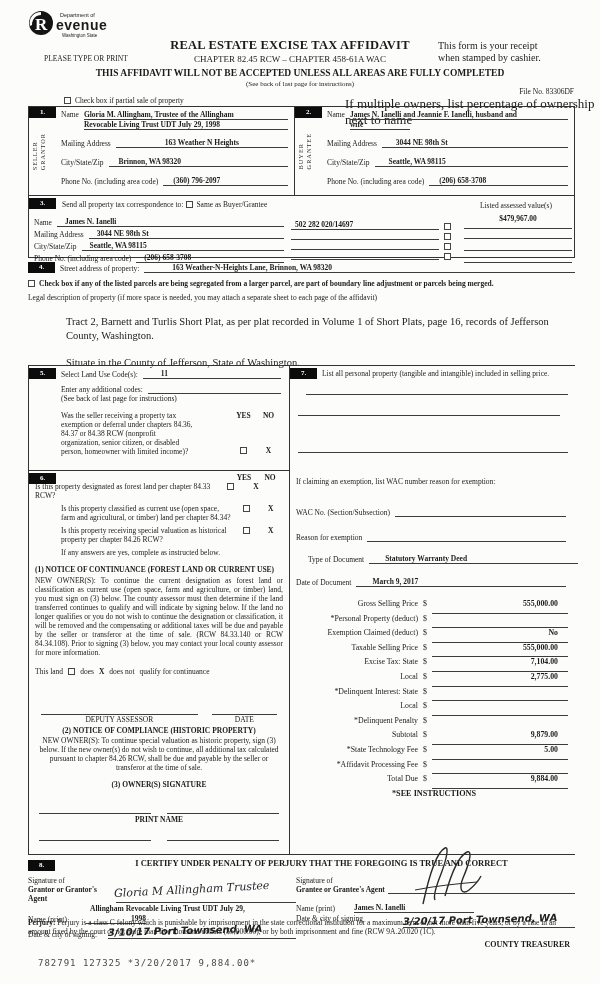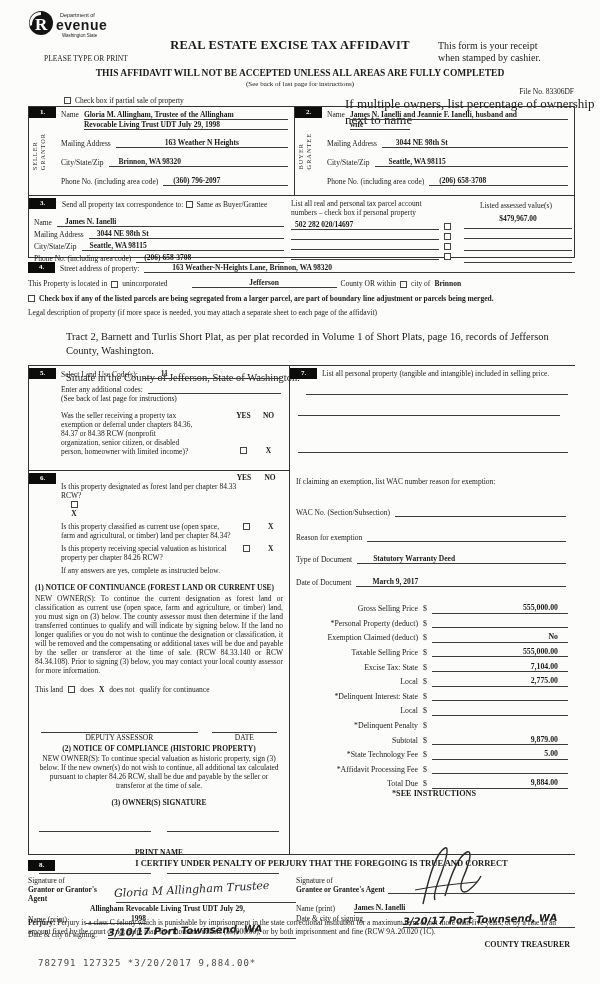--- a/index.html
+++ b/index.html
@@ -15,21 +15,21 @@
           width:27px;height:11px;line-height:11px;text-align:center;}
   .frow{display:flex;align-items:flex-end;}
   .frow .lbl{white-space:nowrap;margin-right:5px;}
   .frow .ul{flex:1;font-weight:bold;}
   .side{position:absolute;left:2px;display:flex;gap:0px;}
   .side span{writing-mode:vertical-rl;transform:rotate(180deg);font-size:6.3px;letter-spacing:1px;color:#2a2a2a;}
   .party{position:relative;height:100%;padding:3px 6px 2px 32px;}
   .qgrid{display:flex;align-items:flex-start;margin-bottom:4px;}
   .qtxt{width:182px;}
   .qyes,.qno{width:26px;text-align:center;font-weight:bold;}
-  .mrow{display:flex;align-items:flex-end;height:14.6px;}
+  .mrow{display:flex;height:14.6px;}
   .mlab{width:122px;text-align:right;white-space:nowrap;font-size:7.8px;}
   .mcur{width:14px;padding-left:5px;font-size:7.8px;}
   .mval{flex:1;border-bottom:1px solid #3c3c3c;text-align:right;font-weight:bold;padding-right:10px;font-size:7.8px;}
   .noline .mval{border-bottom:none;}
   .script{font-family:"DejaVu Serif",serif;font-style:italic;font-size:11px;color:#26262e;
           transform:rotate(-3deg);display:inline-block;white-space:nowrap;}
   .hand{font-family:"DejaVu Sans",sans-serif;font-style:italic;font-weight:bold;font-size:10px;
         color:#222;transform:rotate(-1.5deg);display:inline-block;white-space:nowrap;}
   .logo{display:flex;align-items:flex-start;}
   .logo-txt{display:flex;flex-direction:column;margin-left:-4px;margin-top:2px;}
@@ -51,20 +51,21 @@
       </svg>
       <div class="logo-txt">
         <span class="logo-dept">Department of</span>
         <span class="logo-rev">evenue</span>
         <span class="logo-state">Washington State</span>
       </div>
     </div>
   </div>
   <div class="abs" style="left:44px;top:54px;font-size:7.5px;">PLEASE TYPE OR PRINT</div>
   <div class="abs ctr b" style="left:140px;top:38px;width:300px;font-size:12.5px;letter-spacing:.2px;">REAL ESTATE EXCISE TAX AFFIDAVIT</div>
+  <div class="abs ctr" style="left:140px;top:54px;width:300px;font-size:9px;">CHAPTER 82.45 RCW – CHAPTER 458-61A WAC</div>
   <div class="abs" style="left:438px;top:40px;font-size:10px;">
     <div>This form is your receipt</div>
     <div>when stamped by cashier.</div>
   </div>
   <div class="abs ctr b" style="left:0;top:68px;width:600px;font-size:9.5px;">THIS AFFIDAVIT WILL NOT BE ACCEPTED UNLESS ALL AREAS ARE FULLY COMPLETED</div>
   <div class="abs ctr" style="left:0;top:80px;width:600px;font-size:7px;">(See back of last page for instructions)</div>
   <div class="abs" style="right:26px;top:87px;font-size:7.5px;">File No. 83306DF</div>
   <div class="abs" style="left:64px;top:96px;display:flex;align-items:center;gap:4px;">
     <span class="cb"></span>
     <span>Check box if partial sale of property</span>
@@ -126,21 +127,20 @@
     </div>
   </div>
 
   <div class="abs" style="left:28px;top:196px;width:547px;height:62px;border:1px solid #333;border-top:none;">
     <div class="numbox" style="left:0;top:2px;">3.</div>
     <div class="abs" style="left:33px;top:4px;width:225px;display:flex;align-items:center;gap:3px;">
       <span>Send all property tax correspondence to:</span>
       <span class="cb"></span>
       <span>Same as Buyer/Grantee</span>
     </div>
-    <div class="abs" style="left:262px;top:3px;width:152px;">List all real and personal tax parcel account numbers – check box if personal property</div>
     <div class="abs ctr" style="left:428px;top:5px;width:118px;">Listed assessed value(s)</div>
 
     <div class="abs" style="left:5px;top:21px;width:250px;">
       <div class="frow">
           <span class="lbl">Name</span>
         <span class="ul b" style="padding-left:8px;">James N. Ianelli</span>
         </div>
       <div class="frow" style="margin-top:2px;">
           <span class="lbl">Mailing Address</span>
         <span class="ul b" style="padding-left:8px;">3044 NE 98th St</span>
@@ -180,30 +180,20 @@
       <div class="ul" style="width:100%;height:10px;"></div>
       <div class="ul" style="width:100%;height:10px;"></div>
     </div>
   </div>
 
   <div class="abs" style="left:28px;top:262px;width:547px;">
     <div style="position:relative;display:flex;align-items:flex-end;">
       <div class="numbox" style="position:relative;flex:none;">4.</div>
       <span class="lbl" style="margin:0 5px;">Street address of property:</span>
       <span class="ul b" style="flex:1;padding-left:28px;">163 Weather-N-Heights Lane, Brinnon, WA  98320</span>
-    </div>
-    <div style="display:flex;align-items:flex-end;margin-top:5px;gap:4px;">
-      <span>This Property is located in</span>
-      <span class="cb"></span>
-      <span>unincorporated</span>
-      <span class="ul b ctr" style="width:145px;margin-left:20px;">Jefferson</span>
-      <span>County OR  within</span>
-      <span class="cb"></span>
-      <span>city of</span>
-      <span class="b">Brinnon</span>
     </div>
     <div style="display:flex;align-items:center;margin-top:6px;gap:4px;font-weight:bold;">
       <span class="cb"></span>
       <span>Check box if any of the listed parcels are being segregated from a larger parcel, are part of boundary line adjustment or parcels being merged.</span>
     </div>
     <div style="margin-top:5px;">Legal description of property (if more space is needed, you may attach a separate sheet to each page of the affidavit)</div>
     <div style="margin:13px 0 0 38px;width:485px;font-size:10.5px;line-height:1.35;">Tract 2, Barnett and Turlis Short Plat, as per plat recorded in Volume 1 of Short Plats, page 16, records of Jefferson County, Washington.</div>
     <div style="margin:14px 0 0 38px;font-size:10.5px;">Situate in the County of Jefferson, State of Washington.</div>
   </div>
 
@@ -236,21 +226,21 @@
           </div>
         </div>
       </div>
 
       <div style="position:relative;padding:2px 6px 0 6px;">
         <div class="numbox" style="left:0;top:2px;">6.</div>
         <div style="display:flex;justify-content:flex-end;">
           <span class="qyes">YES</span>
           <span class="qno">NO</span>
         </div>
-        <div class="qgrid" style="margin-left:26px;flex-direction:column;">
+        <div class="qgrid" style="">
           <span class="qtxt">Is this property designated as forest land per chapter 84.33 RCW?</span>
           <span class="qyes"><span class="cb"></span></span>
           <span class="qno">X</span>
         </div>
         <div class="qgrid" style="margin-left:26px;">
           <span class="qtxt">Is this property classified as current use (open space, farm and agricultural, or timber) land per chapter 84.34?</span>
           <span class="qyes"><span class="cb"></span></span>
           <span class="qno">X</span>
         </div>
         <div class="qgrid" style="margin-left:26px;">
@@ -282,21 +272,21 @@
         </div>
 
         <div class="b ctr" style="margin-top:2px;">(2) NOTICE OF COMPLIANCE (HISTORIC PROPERTY)</div>
         <div class="ctr" style="margin-top:1px;">NEW OWNER(S):  To continue special valuation as historic property, sign (3) below.  If the new owner(s) do not wish to continue, all additional tax calculated pursuant to chapter 84.26 RCW, shall be due and payable by the seller or transferor at the time of sale.</div>
 
         <div class="b ctr" style="margin-top:8px;">(3)  OWNER(S) SIGNATURE</div>
         <div style="display:flex;gap:16px;margin-top:24px;padding:0 4px;">
           <span class="ul" style="flex:1;"></span>
           <span class="ul" style="flex:1;"></span>
         </div>
-        <div class="b ctr" style="margin-top:16px;">PRINT NAME</div>
+        <div class="b ctr" style="margin-top:1px;">PRINT NAME</div>
         <div style="display:flex;gap:16px;margin-top:16px;padding:0 4px;">
           <span class="ul" style="flex:1;"></span>
           <span class="ul" style="flex:1;"></span>
         </div>
       </div>
     </div>
 
     <div style="width:285px;height:100%;border-top:1px solid #333;border-bottom:1px solid #333;padding:3px 0 0 6px;position:relative;">
       <div class="numbox" style="left:0;top:2px;">7.</div>
       <div style="margin-left:26px;width:230px;">List all personal property (tangible and intangible) included in selling price.</div>
@@ -306,21 +296,21 @@
 
       <div style="margin-top:22px;">If claiming an exemption, list WAC number reason for exemption:</div>
       <div class="frow" style="margin-top:22px;width:270px;">
         <span class="lbl">WAC No. (Section/Subsection)</span>
         <span class="ul"></span>
       </div>
       <div class="frow" style="margin-top:16px;width:270px;">
         <span class="lbl">Reason for exemption</span>
         <span class="ul"></span>
       </div>
-      <div class="frow" style="margin-top:12px;width:270px;">
+      <div class="frow" style="margin-top:12px;width:270px;margin-left:12px;">
         <span class="lbl">Type of Document</span>
         <span class="ul b" style="padding-left:16px;">Statutory Warranty Deed</span>
       </div>
       <div class="frow" style="margin-top:13px;width:270px;">
         <span class="lbl">Date of Document</span>
         <span class="ul b" style="padding-left:16px;">March 9, 2017</span>
       </div>
 
       <div style="margin-top:12px;width:272px;">
         <div class="mrow">

